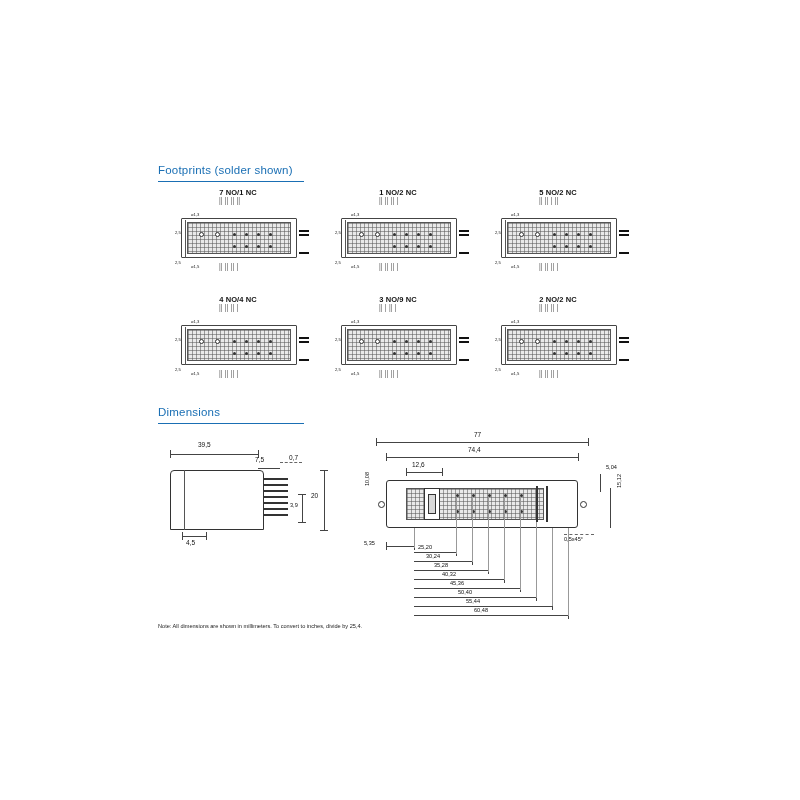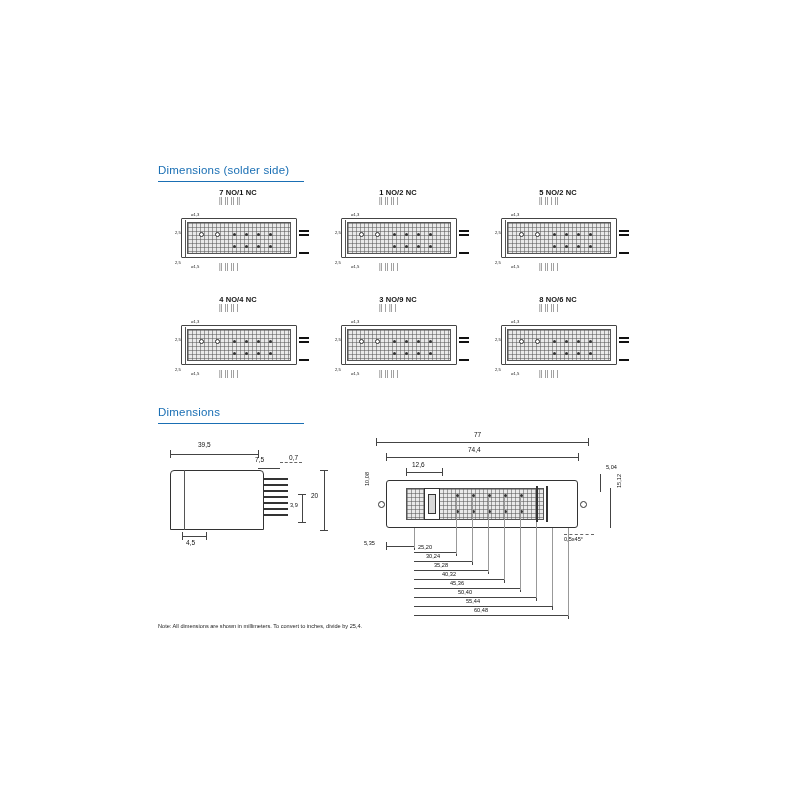--- a/index.html
+++ b/index.html
@@ -167,21 +167,21 @@
   }
   .pinrow {
     position: absolute;
   }
 </style>
 </head>
 <body>
 
 <div class="page">
 
-  <div class="section-heading" style="left:158px; top:164px;">Dimensions (solder side)</div>
+  <div class="section-heading" style="left:158px; top:164px;">Footprints (solder shown)</div>
   <div class="section-rule" style="left:158px; top:181px; width:146px;"></div>
 
   <div class="fp" style="left:163px; top:188px;text-decoration:underline;">
     <div class="fp-title">7 NO/1 NC</div>
     <div class="fp-body">
       <div class="pad-outline"></div>
       <div class="pad-grid"></div>
       <div class="ring" style="left:22px; top:26px;"></div>
       <div class="ring" style="left:38px; top:26px;"></div>
       <div class="dot" style="left:56px; top:27px;"></div>
@@ -311,21 +311,21 @@
       <div class="hbar" style="left:122px; top:46px; width:10px;"></div>
       <div class="tiny" style="left:14px; top:6px;">ø1,3</div>
       <div class="tiny" style="left:14px; top:58px;">ø1,5</div>
       <div class="tiny" style="left:-2px; top:24px;">2,5</div>
       <div class="tiny" style="left:-2px; top:54px;">2,5</div>
       <div class="dimline" style="left:8px; top:14px; width:1px; height:38px;"></div>
     </div>
   </div>
 
   <div class="fp" style="left:483px; top:295px;">
-    <div class="fp-title">8 NO/6 NC</div>
+    <div class="fp-title">2 NO/2 NC</div>
     <div class="fp-body">
       <div class="pad-outline"></div>
       <div class="pad-grid"></div>
       <div class="ring" style="left:22px; top:26px;"></div>
       <div class="ring" style="left:38px; top:26px;"></div>
       <div class="dot" style="left:56px; top:27px;"></div>
       <div class="dot" style="left:68px; top:27px;"></div>
       <div class="dot" style="left:80px; top:27px;"></div>
       <div class="dot" style="left:92px; top:27px;"></div>
       <div class="dot" style="left:56px; top:39px;"></div>

